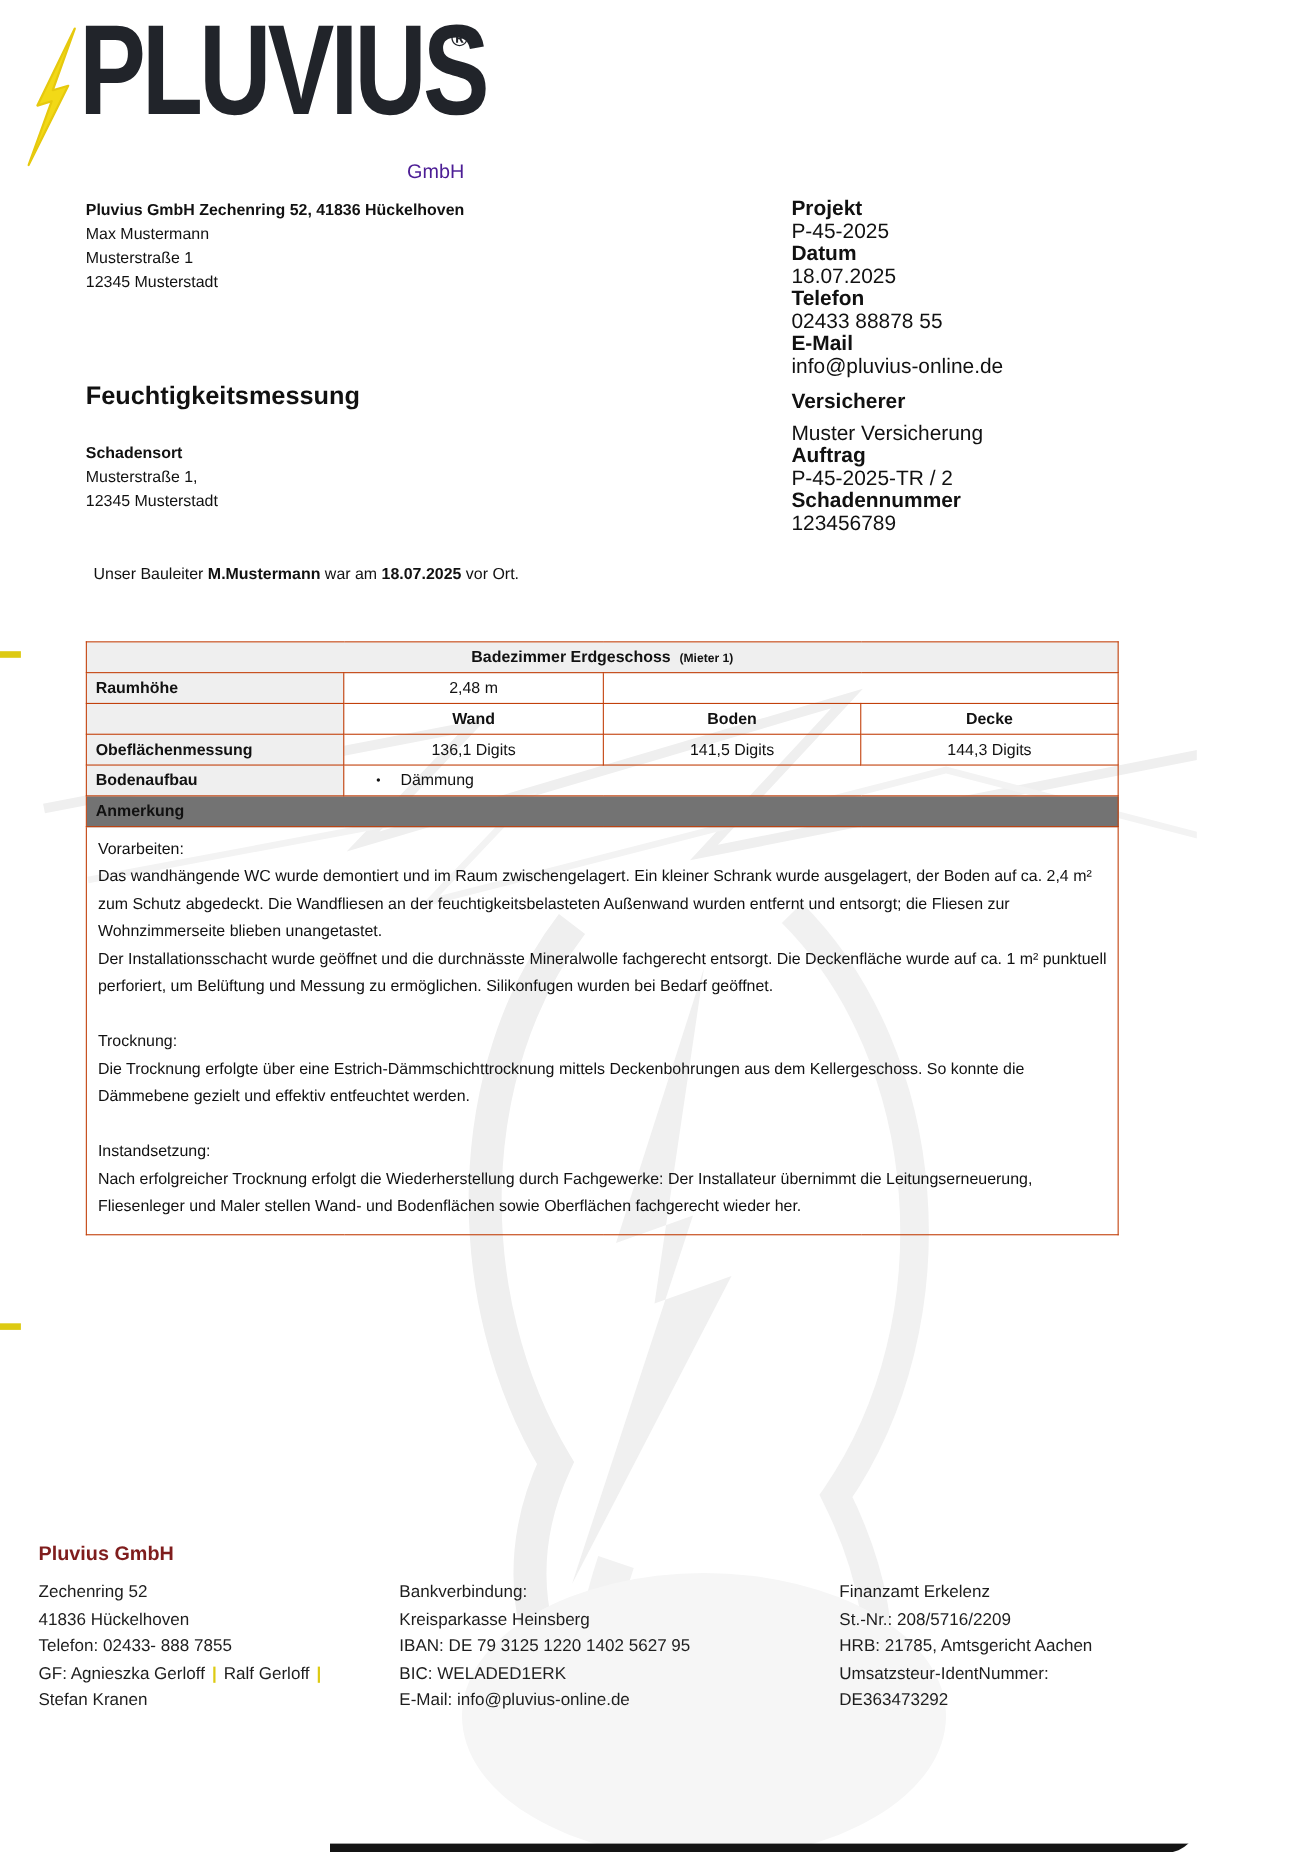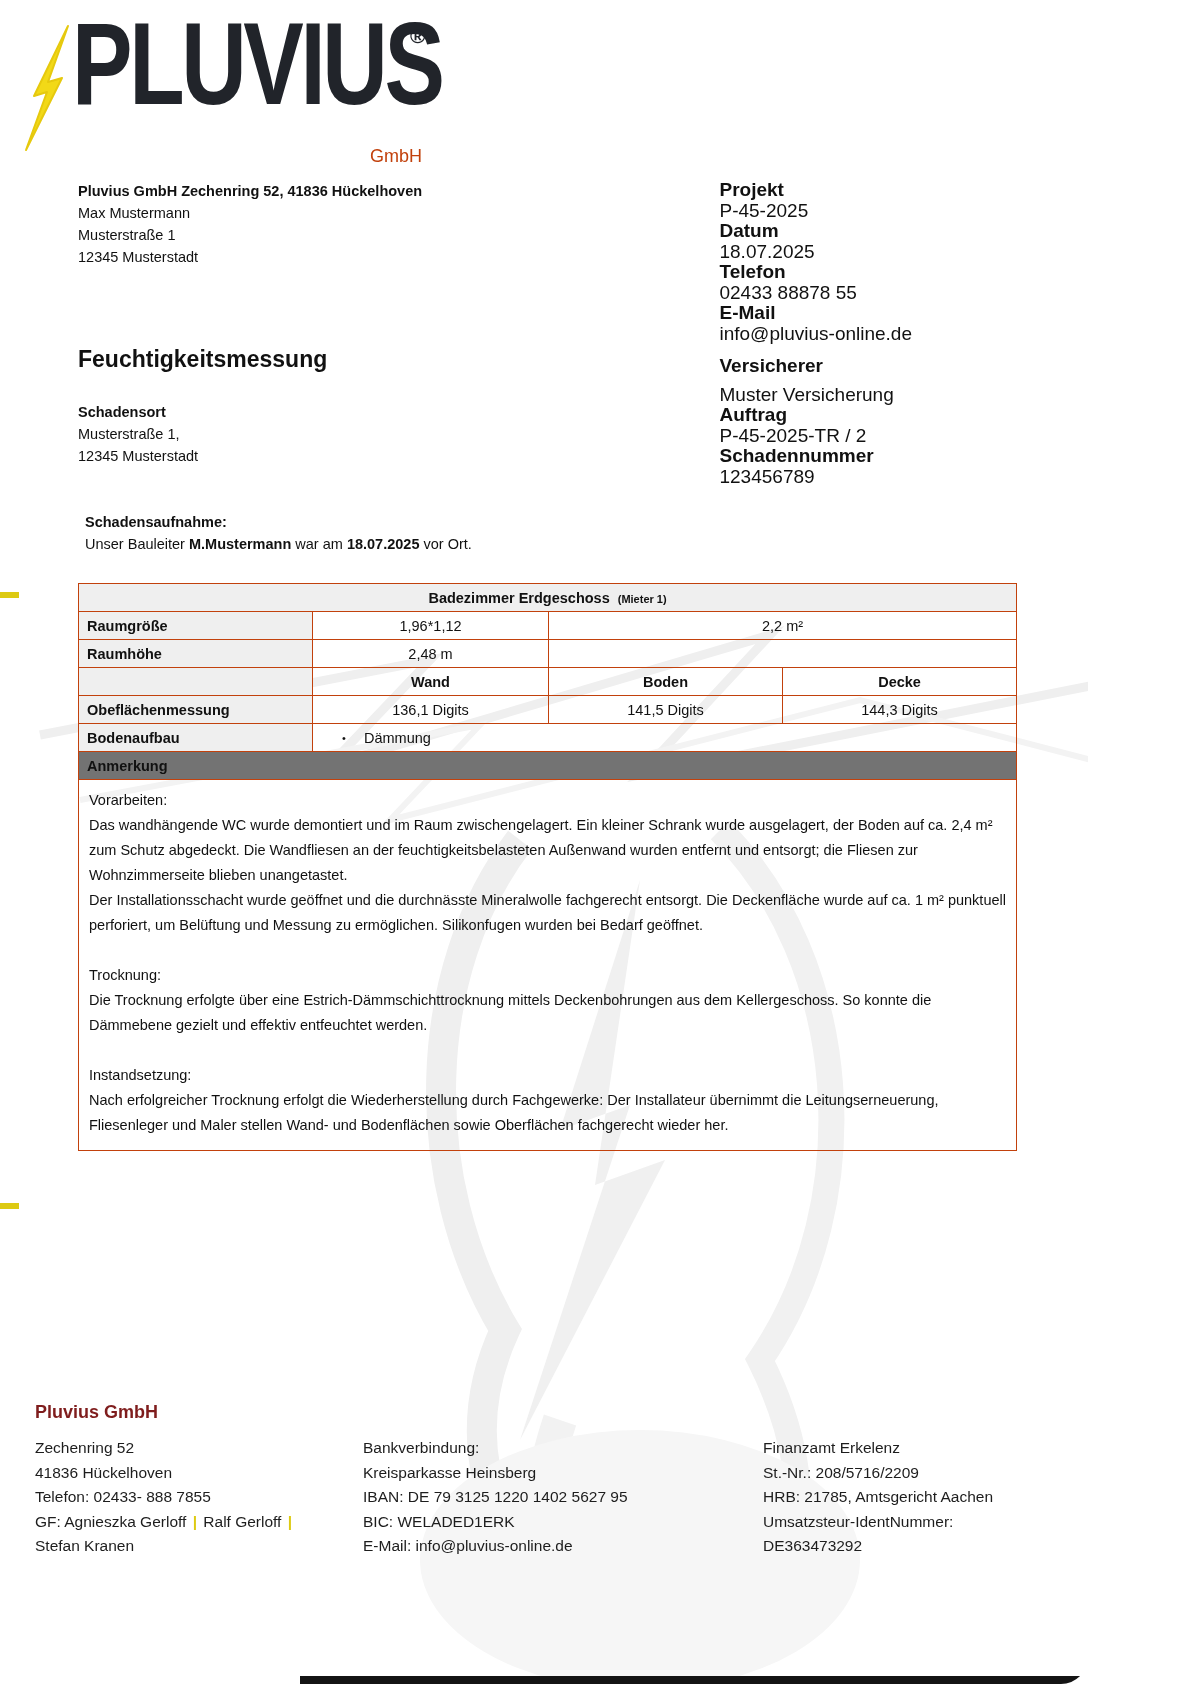--- a/index.html
+++ b/index.html
@@ -12,21 +12,21 @@
 
   
   .logo{position:absolute;left:14px;top:10px;width:430px;height:160px;}
   .bolt{position:absolute;left:6px;top:14px;width:62px;height:128px;}
   .wordmark{
     position:absolute;left:58px;top:-14px;font-size:108px;font-weight:bold;
     letter-spacing:-4px;color:#21242a;transform:scale(0.84,1.08);transform-origin:left top;
     white-space:nowrap;
   }
   .regmark{position:absolute;left:396px;top:14px;font-size:21px;font-weight:bold;color:#21242a;}
-  .gmbh{position:absolute;left:356px;top:136px;font-size:18px;color:#c2410c;}
+  .gmbh{position:absolute;left:356px;top:136px;font-size:18px;color:#4c1d95;}
 
   
   .sender-block{position:absolute;left:78px;top:180px;font-size:14.5px;line-height:22px;}
   .sender-bold{font-weight:bold;}
   .meta-block{position:absolute;right:176px;top:180px;text-align:left;font-size:19px;line-height:20.5px;}
   .meta-label{font-weight:bold;}
   .meta-gap-lg{margin-top:12px;}
   .meta-gap-sm{margin-top:8px;}
 
   .doc-title{position:absolute;left:78px;top:346px;font-size:23px;font-weight:bold;}
@@ -118,39 +118,33 @@
 
     <div class="doc-title">Feuchtigkeitsmessung</div>
 
     <div class="schadensort">
       <div class="lbl">Schadensort</div>
       <div>Musterstraße 1,</div>
       <div>12345 Musterstadt</div>
     </div>
 
     <div class="aufnahme">
-      <div class="lbl">Schadensaufnahme:</div>
       <div><span>Unser Bauleiter </span><span class="b">M.Mustermann</span><span> war am </span><span class="b">18.07.2025</span><span> vor Ort.</span></div>
     </div>
 
     <table class="mtable">
       <colgroup>
           <col style="width:234px">
           <col style="width:236px">
           <col style="width:234px">
           <col style="width:234px">
         </colgroup>
       <tbody>
         <tr>
           <td class="ttl" colspan="4"><span>Badezimmer Erdgeschoss</span><span class="suffix">(Mieter 1)</span></td>
-        </tr>
-        <tr>
-          <td class="lab">Raumgröße</td>
-          <td class="ctr">1,96*1,12</td>
-          <td class="ctr" colspan="2">2,2 m²</td>
         </tr>
         <tr>
           <td class="lab">Raumhöhe</td>
           <td class="ctr">2,48 m</td>
           <td colspan="2"></td>
         </tr>
         <tr>
           <td class="lab"></td>
           <td class="colhead">Wand</td>
           <td class="colhead">Boden</td>

